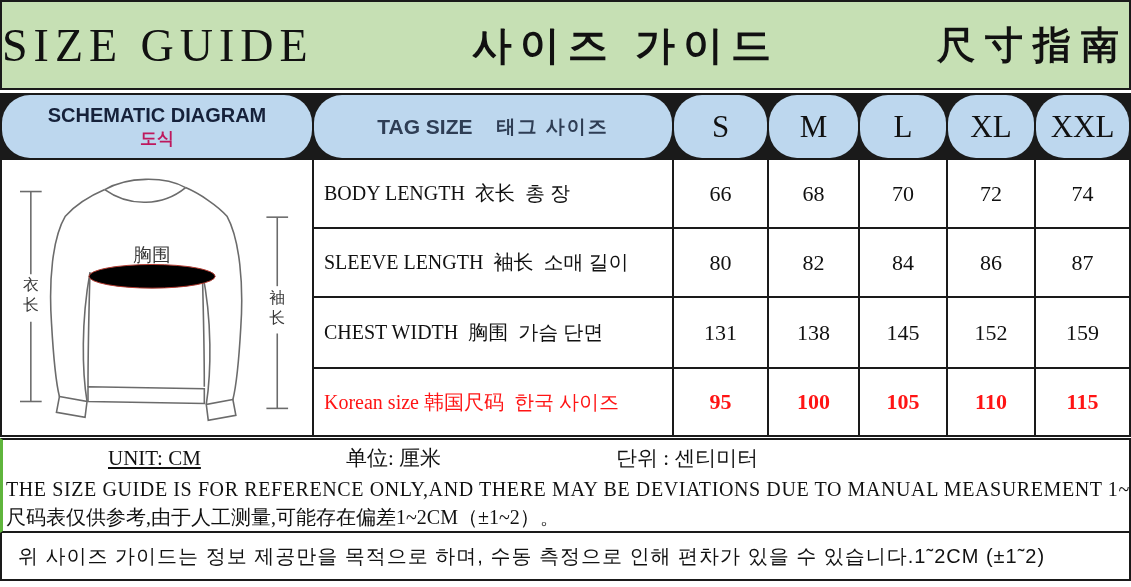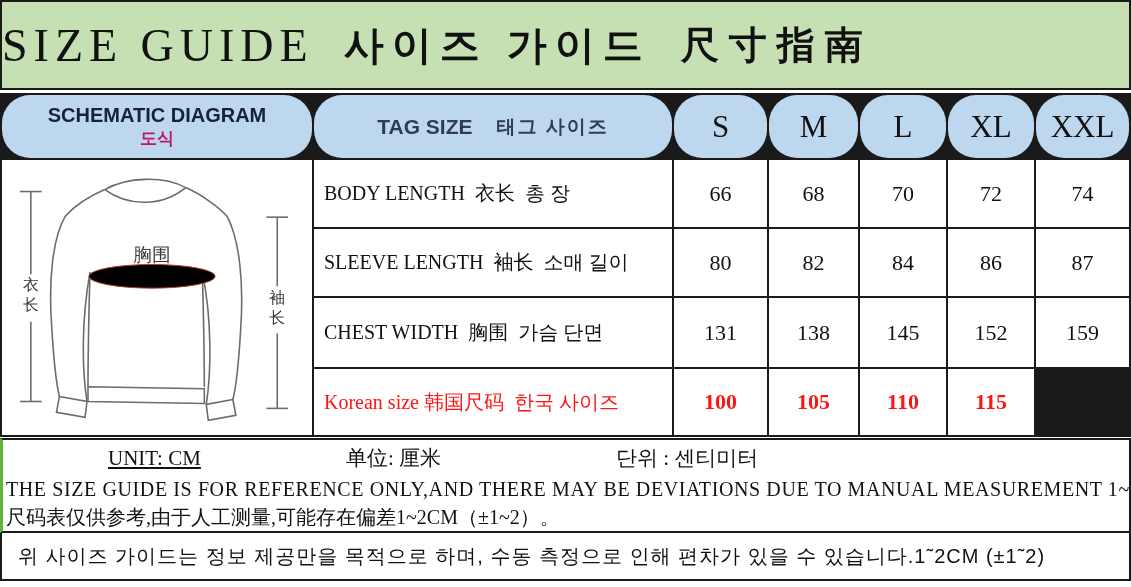--- a/index.html
+++ b/index.html
@@ -5,21 +5,21 @@
   :root{
     --title_bg:#c6e0b4; --header_bg:#bdd7ee; --header_text:#2e3d54;
     --red:#ff1414; --border:#1a1a1a; --green:#5fb53c; --line:#6b6b6b;
   }
   *{box-sizing:border-box;margin:0;padding:0;}
   body{width:1131px;height:587px;background:#fff;overflow:hidden;
        font-family:"Liberation Serif","DejaVu Serif",serif;color:#111;}
 
   
   .title-bar{height:90px;background:var(--title_bg);border:2px solid var(--border);
-    display:flex;align-items:center;justify-content:flex-start;gap:30px;}
+    display:flex;align-items:center;justify-content:space-between;gap:30px;}
   .title-en{font-size:46px;letter-spacing:6px;}
   .title-ko{font-family:"Liberation Sans","DejaVu Sans",sans-serif;font-weight:bold;
     font-size:40px;letter-spacing:8px;}
   .title-zh{font-size:38px;letter-spacing:10px;font-weight:600;}
 
   
   .size-table{margin-top:3px;width:1131px;height:344px;background:var(--border);
     padding:2px;display:grid;gap:2px;
     grid-template-columns:310px 358px 93px 89px 86px 86px 1fr;
     grid-template-rows:63px 67px 67px 69px 1fr;}
@@ -143,20 +143,21 @@
   <div class="cell val">87</div>
 
   <div class="cell row-label">CHEST WIDTH  胸围  가슴 단면</div>
   <div class="cell val">131</div>
   <div class="cell val">138</div>
   <div class="cell val">145</div>
   <div class="cell val">152</div>
   <div class="cell val">159</div>
 
   <div class="cell row-label red">Korean size 韩国尺码  한국 사이즈</div>
+  <div class="cell val red">95</div>
   <div class="cell val red">100</div>
   <div class="cell val red">105</div>
   <div class="cell val red">110</div>
   <div class="cell val red">115</div>
 </div>
 
 <div class="footer-1">
   <div class="unit-line">
     <span class="unit-en">UNIT: CM</span>
     <span class="unit-zh">单位: 厘米</span>

